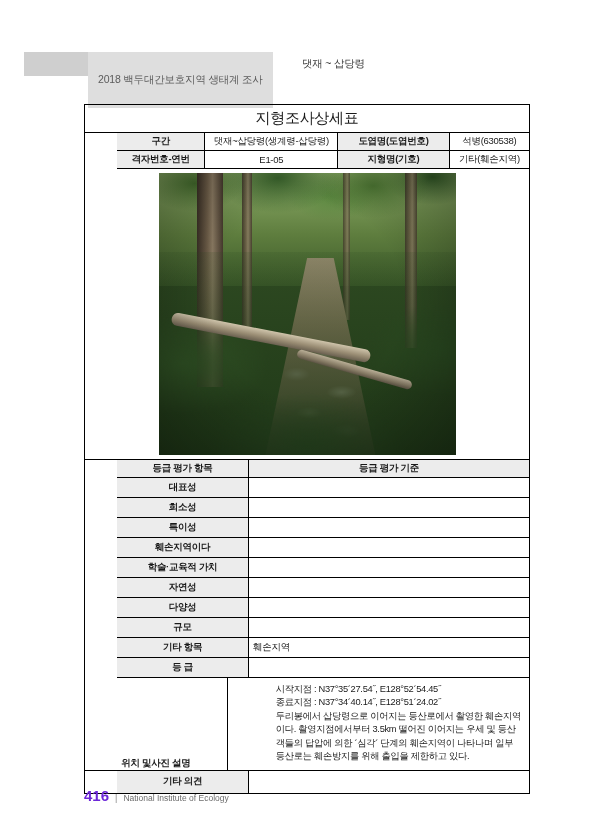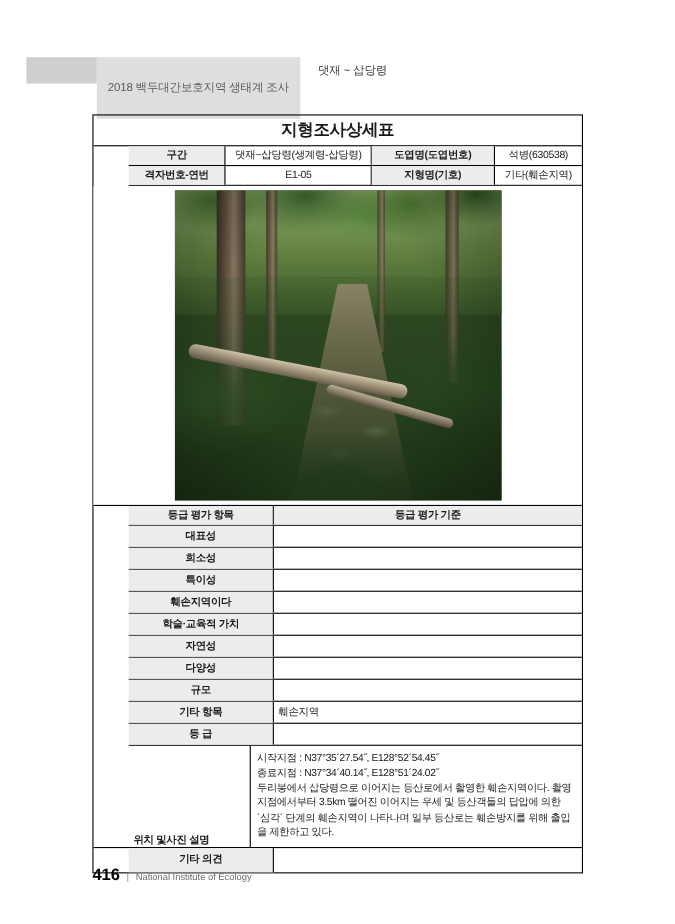--- a/index.html
+++ b/index.html
@@ -40,21 +40,21 @@
     background: #dedede;
     padding: 16px 10px;
     display: flex;
     align-items: center;
     font-size: 10.5px;
     color: #5c5c5c;
     letter-spacing: -0.2px;
   }
   .header-sub {
     position: absolute;
-    left: 249px;
+    left: 262px;
     top: 0;
     height: 24px;
     display: flex;
     align-items: center;
     font-size: 10.5px;
     color: #3d3d3d;
     letter-spacing: -0.2px;
     padding-left: 40px;
   }
 
@@ -66,21 +66,21 @@
     width: 446px;
     border: 1px solid #000;
     box-sizing: border-box;
   }
   .sheet-title {
     height: 27px;
     display: flex;
     align-items: center;
     justify-content: center;
     font-size: 15px;
-    font-weight: bold;
+    font-weight: normal;
     border-bottom: 1px solid #000;
     letter-spacing: -0.3px;
   }
   .row {
     display: flex;
     border-bottom: 1px solid #000;
     margin-left: 32px;
   }
   .row:last-child { border-bottom: none; }
   .cell {
@@ -203,33 +203,33 @@
     text-align: center;
   }
   .loc-body {
     width: 302px;
     padding: 5px 6px 6px 6px;
     box-sizing: border-box;
     font-size: 9.3px;
     line-height: 1.45;
     letter-spacing: -0.3px;
   }
-  .loc-body div { white-space: nowrap; }
+  .loc-body div { white-space: nowrap; margin-left: 42px; }
   .loc-body .wrap { white-space: normal; }
 
   
   .footer {
     position: absolute;
     left: 84px;
     bottom: 36px;
     display: flex;
     align-items: baseline;
     gap: 6px;
   }
-  .footer .pnum { font-size: 15px; font-weight: bold; color: #000000; }
+  .footer .pnum { font-size: 15px; font-weight: bold; color: #6d28d9; }
   .footer .sep { font-size: 9px; color: #8a8a8a; }
   .footer .inst { font-size: 8.5px; color: #6d6d6d; }
 </style>
 </head>
 <body>
 
 <div class="page-header">
   <div class="header-grey-block"></div>
   <div class="header-title-block">2018 백두대간보호지역 생태계 조사</div>
   <div class="header-sub">댓재 ~ 삽당령</div>

